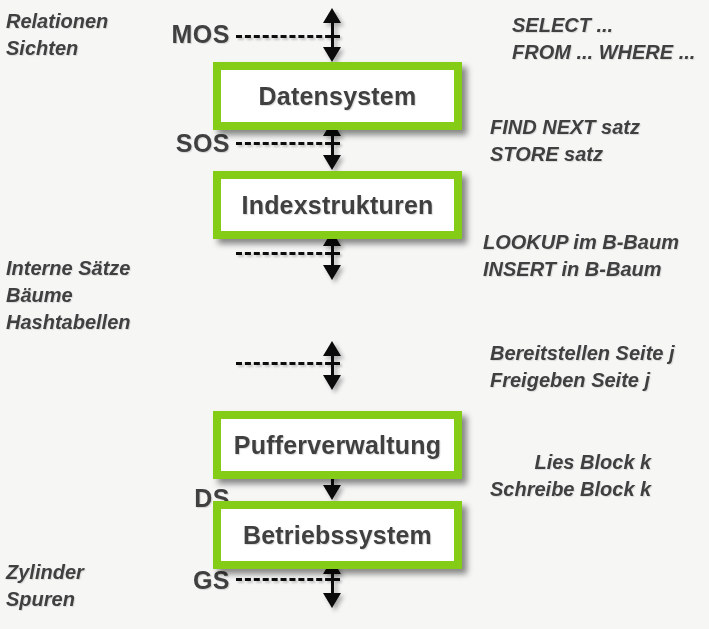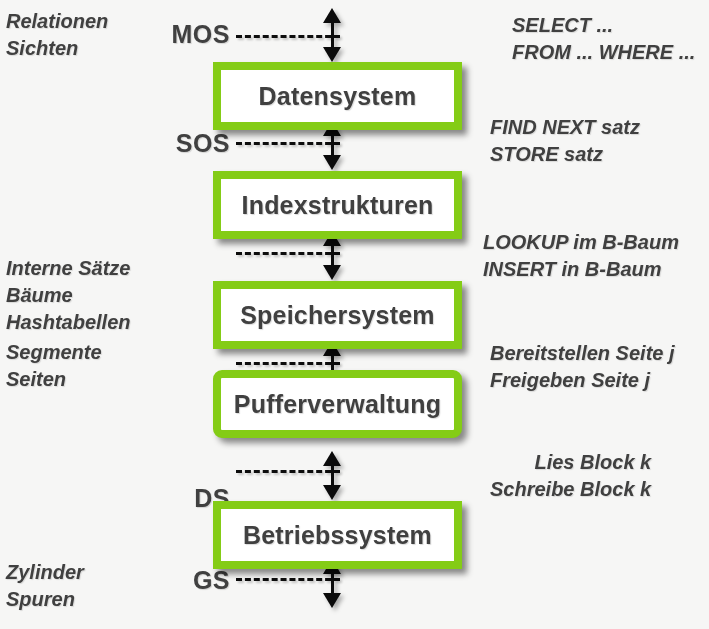--- a/index.html
+++ b/index.html
@@ -77,22 +77,20 @@
 </head>
 <body>
 
 <div class="canvas">
 
   <div class="annot" style="left:6px; top:8px;">Relationen
 Sichten</div>
   <div class="annot" style="left:6px; top:215px;margin-top:40px;">Interne Sätze
 Bäume
 Hashtabellen</div>
-  <div class="annot" style="left:6px; top:339px;">Segmente
-Seiten</div>
   <div class="annot" style="left:6px; top:559px;">Zylinder
 Spuren</div>
 
   <div class="annot" style="left:490px; top:12px;margin-left:22px;">SELECT ...
 FROM ... WHERE ...</div>
   <div class="annot" style="left:490px; top:114px;">FIND NEXT satz
 STORE satz</div>
   <div class="annot" style="left:463px; top:229px;margin-left:20px;">LOOKUP im B-Baum
 INSERT in B-Baum</div>
   <div class="annot" style="left:490px; top:340px;">Bereitstellen Seite j
@@ -138,17 +136,16 @@
     <div class="head down"></div>
   </div>
   <div class="varrow" style="top:559px; height:49px;">
     <div class="head up"></div>
     <div class="shaft"></div>
     <div class="head down"></div>
   </div>
 
   <div class="layer-box" style="top:62px;">Datensystem</div>
   <div class="layer-box" style="top:171px;">Indexstrukturen</div>
-  <div class="layer-box" style="top:281px;">Speichersystem</div>
-  <div class="layer-box" style="top:370px;border-radius:9px;">Pufferverwaltung</div>
+  <div class="layer-box" style="top:411px;">Pufferverwaltung</div>
   <div class="layer-box" style="top:501px;">Betriebssystem</div>
 
 </div>
 
 </body></html>

